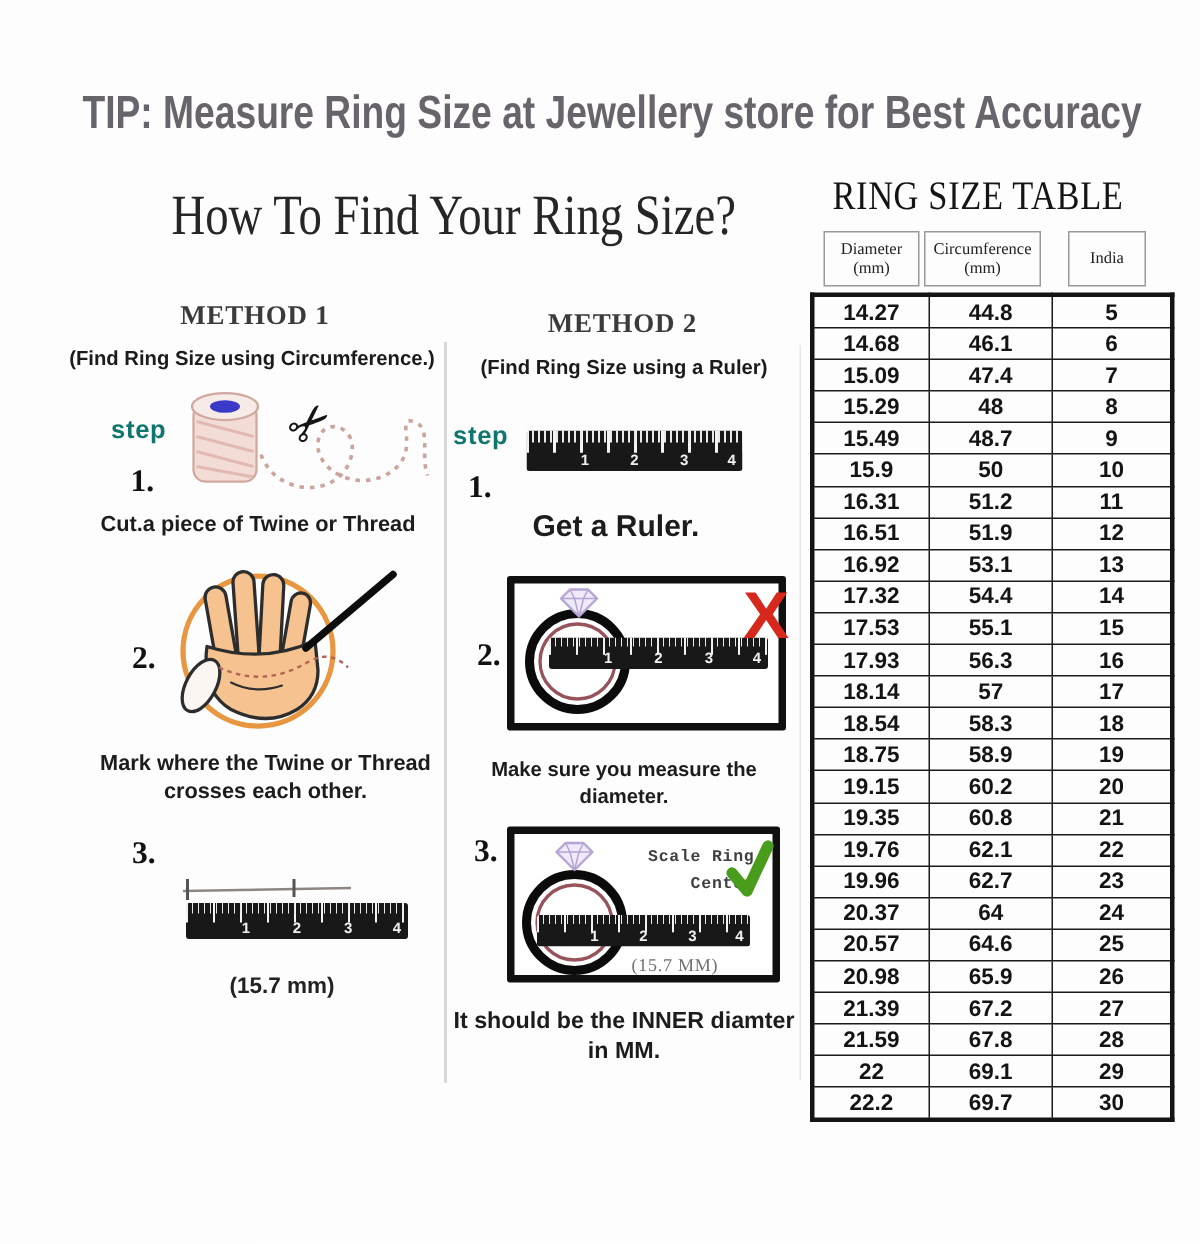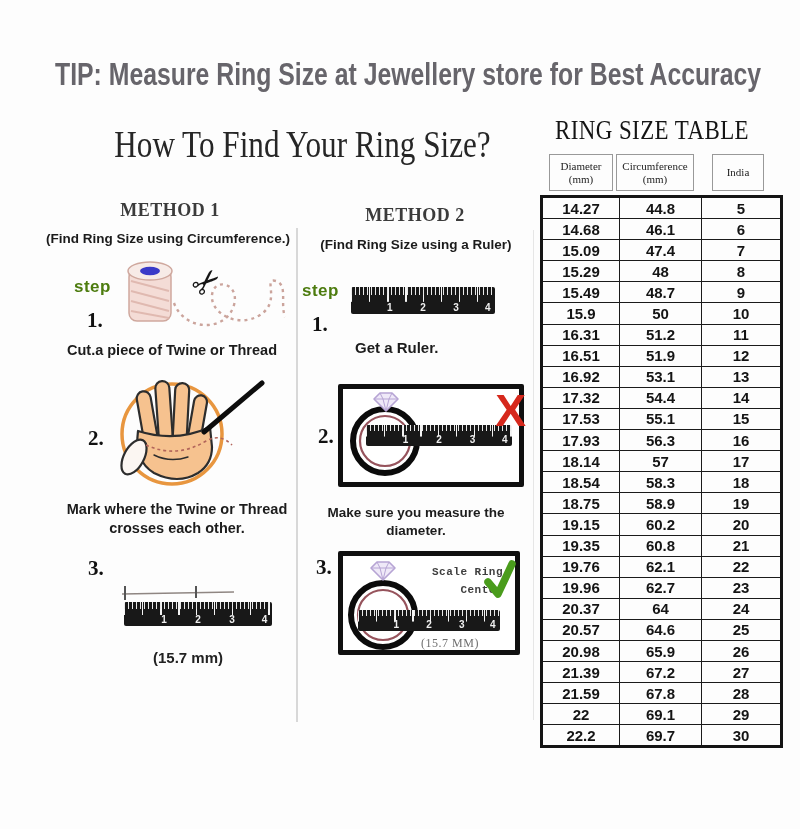--- a/index.html
+++ b/index.html
@@ -20,21 +20,21 @@
   .m2-title{left:302px;top:205px;width:226px;}
   .subtitle{font-size:13.5px;font-weight:700;color:#1b1b1b;text-align:center;white-space:nowrap;}
   .m1-sub{left:30px;top:231px;width:276px;}
   .m2-sub{left:300px;top:237px;width:232px;}
 
   .divider-v{width:2px;background:#d8d8d8;}
   .div-methods{left:296px;top:228px;height:494px;}
   .div-right{left:533px;top:230px;height:490px;width:1px;background:#e6e6e6;}
 
   
-  .step-label{font-size:17px;font-weight:700;color:#4d7c0f;letter-spacing:.5px;}
+  .step-label{font-size:17px;font-weight:700;color:#0f766e;letter-spacing:.5px;}
   .step-num{font-family:"Liberation Serif",serif;font-size:21px;font-weight:700;color:#111;}
 
   
   .caption{font-weight:700;color:#1c1c1c;text-align:center;line-height:1.3;}
   .c-145{font-size:14.5px;} .c-135{font-size:13.5px;} .c-155{font-size:15.5px;}
   .note{font-weight:700;font-size:15px;color:#222;text-align:center;}
 
   
   .ruler{position:absolute;background-color:#181818;border-radius:2px;
     background-image:
@@ -143,21 +143,21 @@
   <div class="abs step-num" style="left:312px;top:312px;">1.</div>
 
   <div class="ruler" style="left:351px;top:287px;width:144px;height:27px;"></div>
   <div class="abs ruler" style="left: 351px; top: 287px; width: 144px; height: 27px; background-color: transparent; background-image: none;">
       <span>1</span>
       <span>2</span>
       <span>3</span>
       <span>4</span>
     </div>
 
-  <div class="abs caption" style="left:355px;top:338px;font-size:15px;text-align:left;">Get a Ruler.</div>
+  <div class="abs caption" style="left:355px;top:338px;font-size:20px;text-align:left;">Get a Ruler.</div>
 
   <div class="abs step-num" style="left:318px;top:424px;">2.</div>
 
   <div class="mbox" style="left:338px;top:384px;width:176px;height:93px;">
     <svg class="abs" style="left:-1px;top:6px;" width="86" height="86" viewBox="0 0 86 86">
       <circle cx="43" cy="46" r="32" fill="#fff" stroke="#0b0b0b" stroke-width="6"></circle>
       <circle cx="43" cy="46" r="25" fill="none" stroke="#96535c" stroke-width="2.2"></circle>
     </svg>
     <svg class="abs" style="left:25px;top:1px;" width="36" height="24" viewBox="0 0 36 24">
       <path d="M6,9 L12,3 L24,3 L30,9 L18,21 Z" fill="#efe9f8" stroke="#b6a4d4" stroke-width="1.6" stroke-linejoin="round"></path>
@@ -193,20 +193,21 @@
     <div class="ruler" style="left:15px;top:54px;width:142px;height:21px;"></div>
     <div class="abs ruler" style="left: 15px; top: 54px; width: 142px; height: 21px; background-color: transparent; background-image: none;">
         <span>1</span>
         <span>2</span>
         <span>3</span>
         <span>4</span>
       </div>
     <div class="inner-note" style="left:57px;top:80px;width:100px;">(15.7 MM)</div>
   </div>
 
+  <div class="abs caption c-155" style="left:296px;top:671px;width:240px;">It should be the INNER diamter in MM.</div>
 
   <div class="abs table-title">RING SIZE TABLE</div>
 
   <div class="hdr-cell" style="left:549px;top:154px;width:60px;height:33px;">Diameter (mm)</div>
   <div class="hdr-cell" style="left:616px;top:154px;width:74px;height:33px;">Circumference (mm)</div>
   <div class="hdr-cell" style="left:712px;top:154px;width:48px;height:33px;">India</div>
 
   <table class="ring">
     <colgroup>
         <col style="width:78px">

